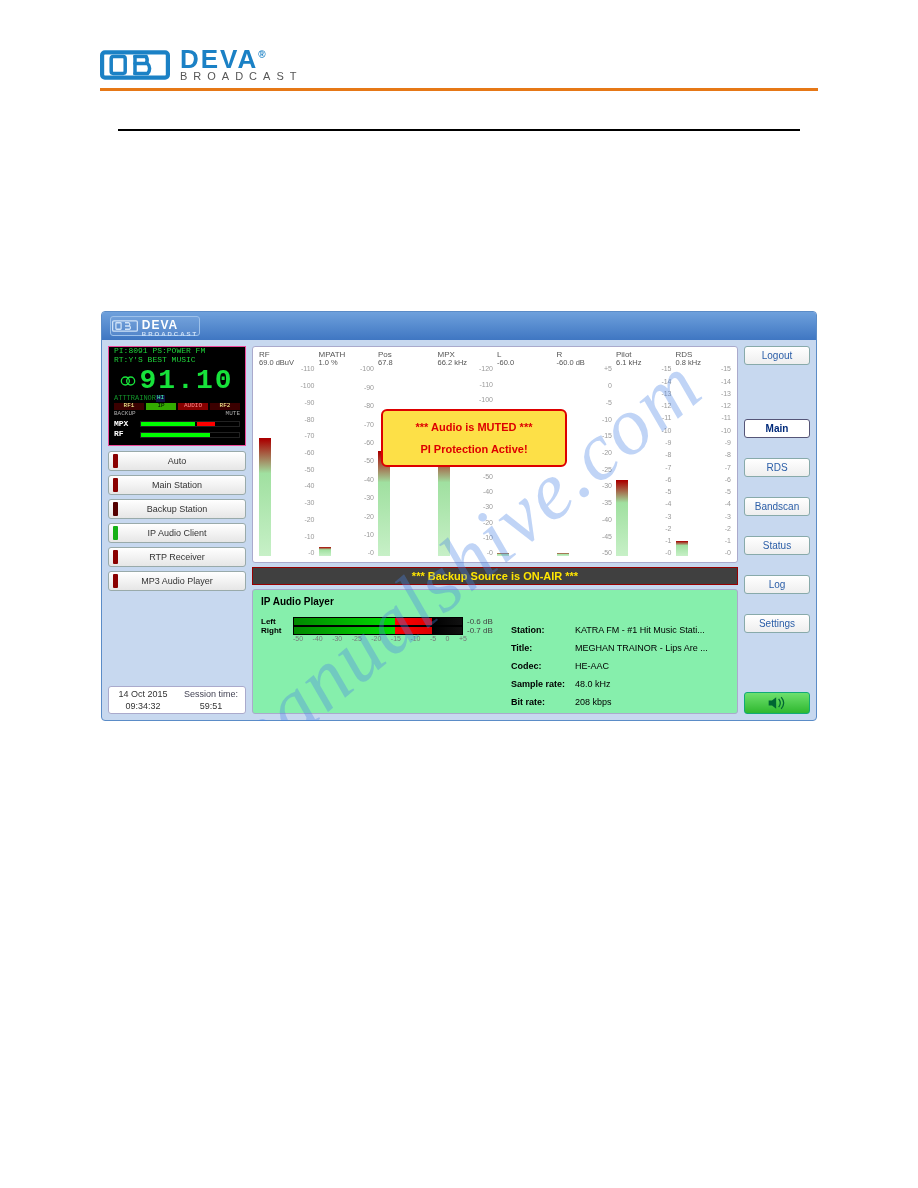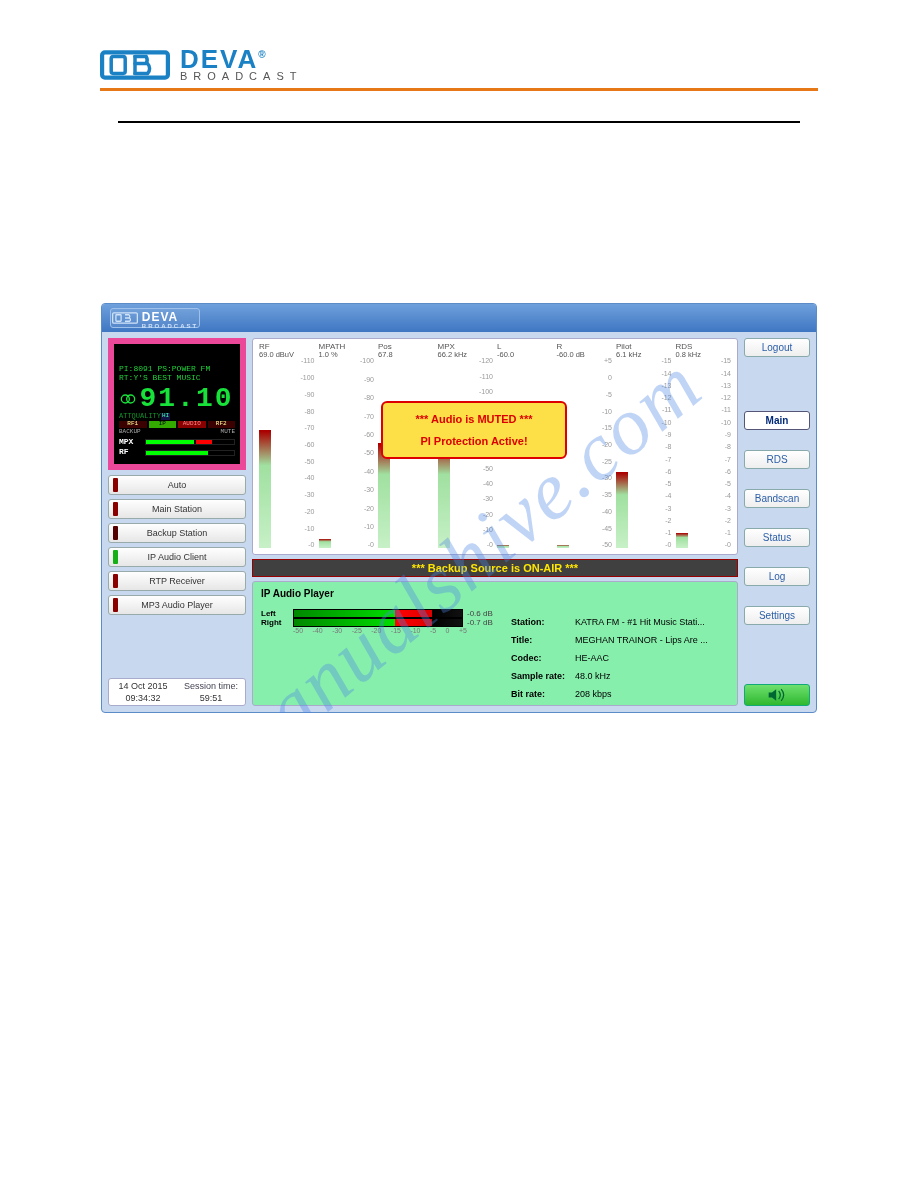--- a/index.html
+++ b/index.html
@@ -1,36 +1,36 @@
 <!DOCTYPE html>
 <html><head>
 <meta charset="utf-8">
 <style>
   * { box-sizing: border-box; margin: 0; padding: 0; }
   body { background: #fff; font-family: Arial, sans-serif; width: 918px; margin: 0 auto; position: relative; }
   .page { padding: 48px 100px 0; }
-  .brand-bar { display: flex; align-items: center; gap: 10px; padding-bottom: 6px; border-bottom: 3px solid #e67817; margin-bottom: 30px; }
+  .brand-bar { display: flex; align-items: center; gap: 10px; padding-bottom: 6px; border-bottom: 3px solid #e67817; margin-bottom: 38px; }
   .brand-logo { width: 70px; height: 34px; }
   .brand-text { font-family: Arial, sans-serif; color: #1b81c5; }
   .brand-text .b1 { font-size: 26px; font-weight: 900; letter-spacing: 2px; display: block; line-height: 0.9; }
   .brand-text .b2 { font-size: 11px; letter-spacing: 6px; color: #555; display: block; line-height: 1; }
   .reg { font-size: 10px; vertical-align: super; color: #1b81c5; }
   .hr2 { border-top: 2px solid #000; margin: 0 18px 180px; }
   .watermark { position: absolute; left: 50%; top: 520px; transform: translate(-50%, 0) rotate(-40deg); font-size: 82px; color: rgba(74, 132, 230, 0.35); font-style: italic; font-family: "Times New Roman", serif; pointer-events: none; z-index: 50; white-space: nowrap; letter-spacing: 2px; }
   
   .app { width: 716px; height: 410px; margin: 0 auto; border: 1px solid #5b8cc7; background: #c7d8ef; border-radius: 4px; overflow: hidden; font-size: 10px; position: relative; }
   .titlebar { background: linear-gradient(#6ea0dc, #3f76c2); color: #fff; height: 28px; display: flex; align-items: center; justify-content: space-between; padding: 0 8px; font-weight: bold; font-size: 14px; }
   .titlebar .tlogo { width: 90px; height: 20px; border: 1px solid #9dc1ea; border-radius: 3px; display: flex; align-items: center; justify-content: center; gap: 4px; background: rgba(255,255,255,0.08); }
   .tlogo svg { width: 26px; height: 14px; }
   .tlogo span.big { color: #fff; font-size: 12px; font-weight: 900; letter-spacing: 1px; }
   .tlogo span.small { color: #cfe2f7; font-size: 6px; letter-spacing: 2px; display: block; line-height: 0.8; }
   .body { display: grid; grid-template-columns: 138px 1fr 66px; gap: 6px; padding: 6px; height: calc(100% - 28px); }
   
   .left { display: flex; flex-direction: column; gap: 5px; }
-  .lcd { background: #000; border: 6px solid #ec4899; color: #1fd33a; padding: 21px 5px; font-family: "Courier New", monospace; font-size: 9px; line-height: 1.1; position: relative; height: 132px; }
+  .lcd { background: #000; border: 1px solid #ec4899; color: #1fd33a; padding: 0 5px; font-family: "Courier New", monospace; font-size: 9px; line-height: 1.1; position: relative; height: 100px; }
   .lcd .line1 { color: #1fd33a; font-size: 8px; }
   .lcd .big { font-size: 28px; font-weight: bold; display: flex; align-items: center; justify-content: center; gap: 3px; color: #17e23a; letter-spacing: 2px; margin: 1px 0 0; }
   .lcd .stereo { width: 16px; height: 12px; }
   .lcd .row2 { display: flex; justify-content: flex-start; font-size: 7px; color: #13962a; margin-top: -2px; }
   .lcd .row2 span.hi { background: #114; color: #4fa; font-size: 6px; padding: 0 1px; }
   .lcd .tags { display: flex; gap: 2px; margin-top: 1px; }
   .lcd .tag { background: #3b0000; color: #ff9; font-size: 6px; padding: 0 2px; flex: 1; text-align: center; }
   .lcd .tag.ip { background: #3a0; color: #000; }
   .lcd .tag.audio { background: #800; color: #f88; }
   .lcd .bkp { display: flex; justify-content: space-between; font-size: 6px; color: #aaa; margin-top: 1px; }
@@ -110,21 +110,21 @@
           <div class="line1">RT:Y'S BEST MUSIC</div>
           <div class="big">
             <svg class="stereo" viewBox="0 0 24 16">
                 <circle cx="8" cy="8" r="6" fill="none" stroke="#17e23a" stroke-width="2"></circle>
                 <circle cx="16" cy="8" r="6" fill="none" stroke="#17e23a" stroke-width="2"></circle>
               </svg>
             <span>91.10</span>
           </div>
           <div class="row2">
               <span>ATT</span>
-              <span>QUALITY</span>
+              <span>TRAINOR</span>
               <span class="hi">HI</span>
             </div>
           <div class="tags" id="lcd-tags">
               <span class="tag">RF1</span>
               <span class="tag ip">IP</span>
               <span class="tag audio">AUDIO</span>
               <span class="tag">RF2</span>
             </div>
           <div class="bkp">
               <span>BACKUP</span>

